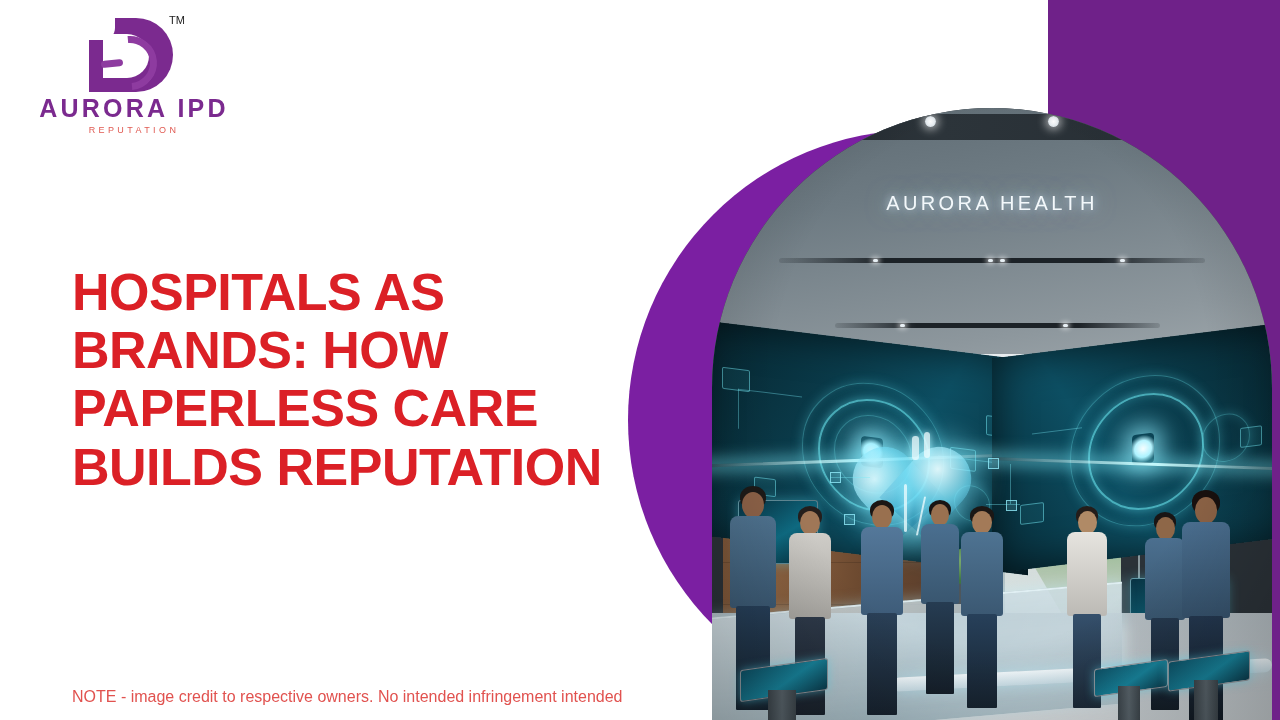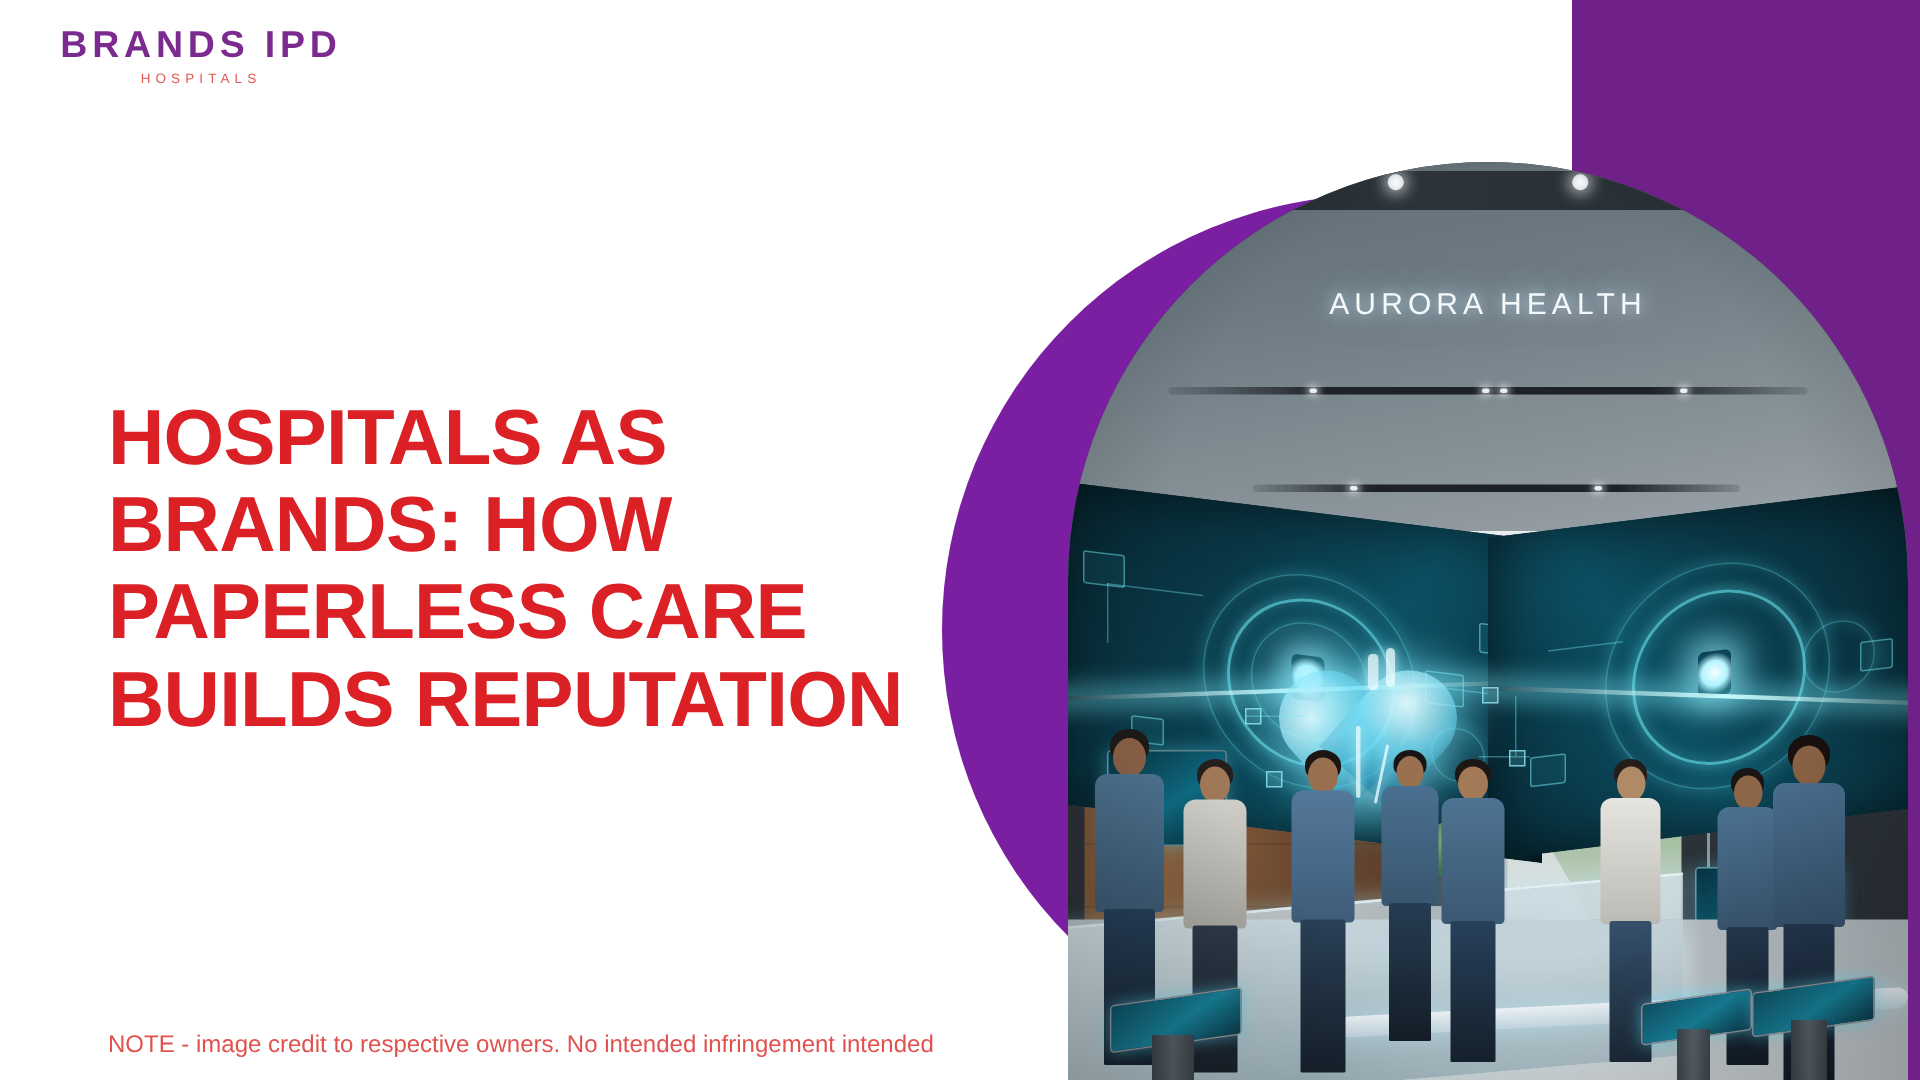--- a/index.html
+++ b/index.html
@@ -552,21 +552,29 @@
         <div class="kiosk-screen" style="left:4px;  top:0;   width:80px; height:28px; transform:skewY(-8deg);"></div>
         <div class="kiosk-post" style="left:30px; top:24px; width:24px; height:118px;"></div>
 
       </div>
 
       <div class="photo-vignette"></div>
     </div>
   </div>
 
   <div class="logo-block">
-    <div class="logo-word">BRANDS IPD</div>
-    <div class="logo-sub">HOSPITALS</div>
+    <div class="logo-mark">
+      <div class="logo-d-outer"></div>
+      <div class="logo-d-notch"></div>
+      <div class="logo-d-inner"></div>
+      <div class="logo-swirl"></div>
+      <div class="logo-swirl-tail"></div>
+      <span class="logo-tm">TM</span>
+    </div>
+    <div class="logo-word">AURORA IPD</div>
+    <div class="logo-sub">REPUTATION</div>
   </div>
 
   <h1 class="headline">HOSPITALS AS BRANDS: HOW PAPERLESS CARE BUILDS REPUTATION</h1>
 
   <div class="note">NOTE - image credit to respective owners. No intended infringement intended</div>
 
 </div>
 
 </body></html>

